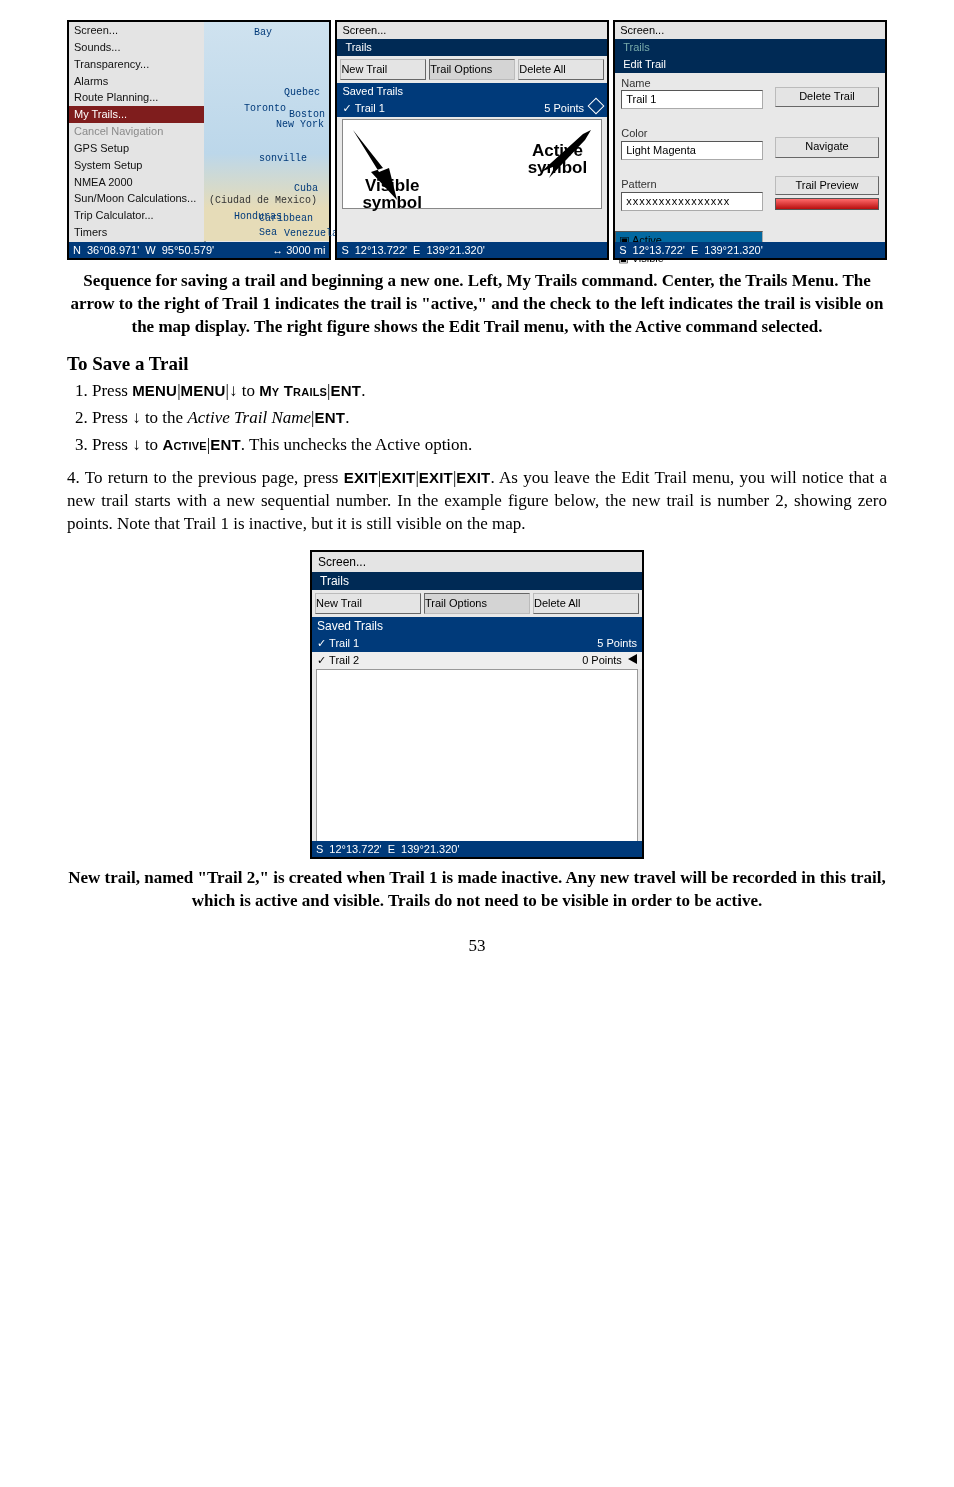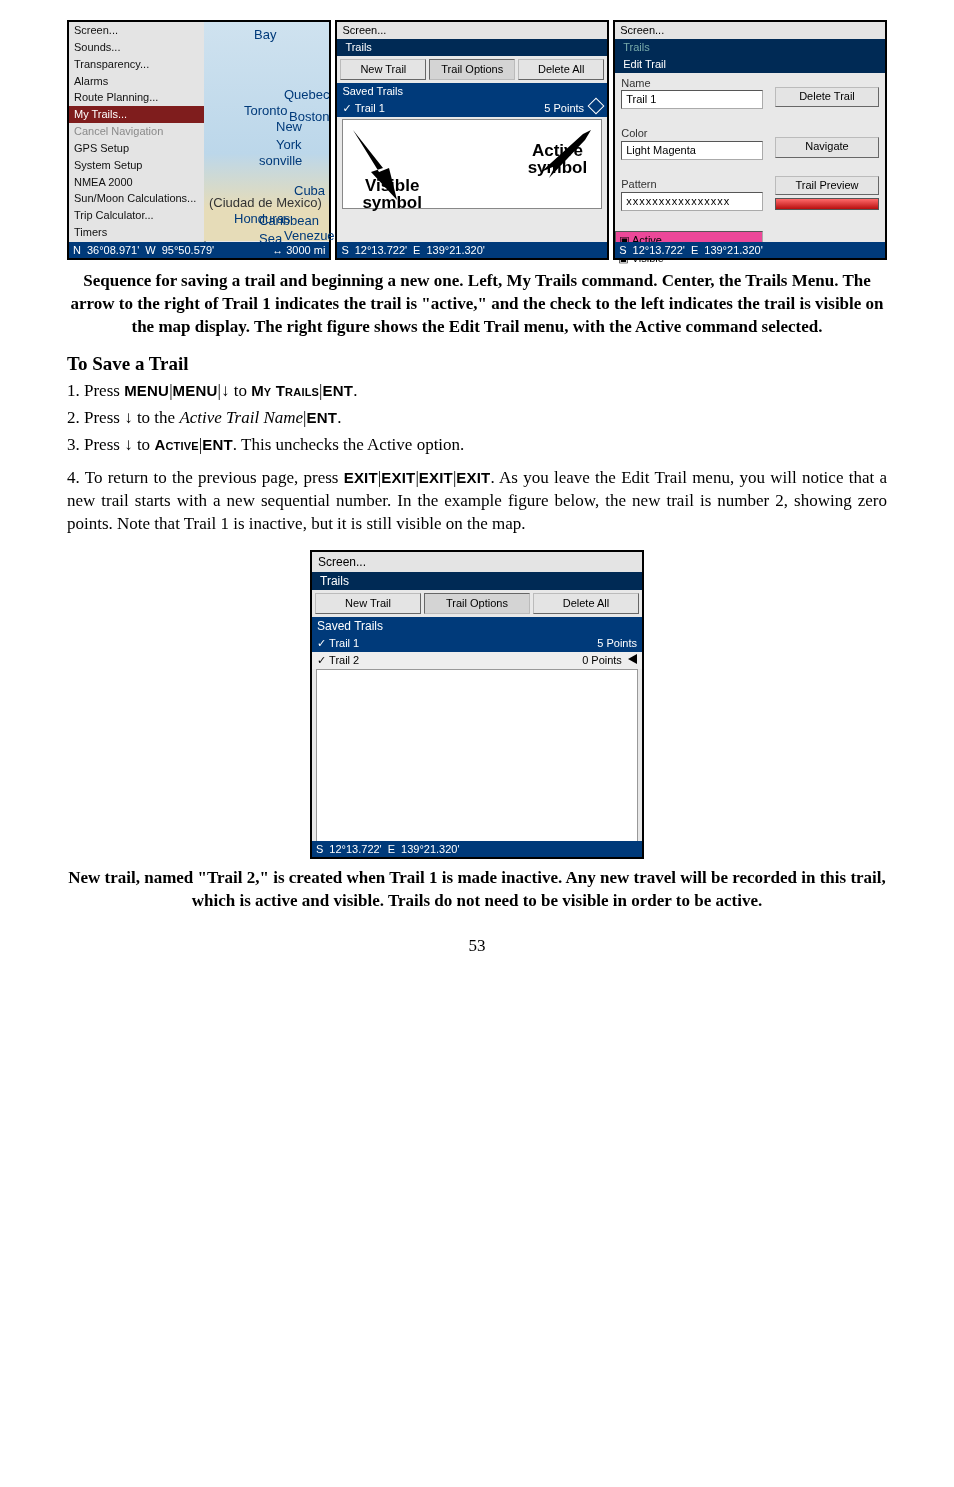--- a/index.html
+++ b/index.html
@@ -58,33 +58,32 @@
     left: 0; right: 0; bottom: 0;
     height: 16px;
     background: #003a7a;
     color: #fff;
     font-size: 11px;
     display: flex;
     align-items: center;
     padding: 0 4px;
     gap: 6px;
   }
-  .map-label { position: absolute; font-size: 13px; color: #003a7a; }
+  .map-label { position: absolute; font-size: 10px; color: #003a7a; font-family: Liberation Mono, monospace; }
   .titlebar {
     background: #002a55;
     color: #fff;
     font-size: 11px;
     padding: 1px 8px;
   }
   .tb-tabs { display: flex; gap: 3px; padding: 3px; }
   .tb-btn {
     flex: 1;
     border: 1px outset #bbb;
     background: #e4e4e4;
-    text-align: center;
     padding: 2px 0;
     font-size: 11px;
   }
   .tb-btn.sel { background: #d4d4d4; border-style: inset; }
   .section-hdr {
     background: #003a7a;
     color: #fff;
     font-size: 11px;
     padding: 1px 5px;
   }
@@ -159,21 +158,21 @@
     text-align: center;
     font-family: Georgia, 'Times New Roman', serif;
     font-size: 17px;
     margin: 4px 0 12px 0;
   }
   h3.section {
     font-size: 19px;
     font-weight: bold;
     margin: 10px 0 4px 0;
   }
-  p.step { margin: 4px 0; text-align: left; }
+  p.step { margin: 4px 8px; text-align: left; }
   p.body { margin: 10px 0; text-align: justify; }
   .kbd {
     font-family: Arial, Helvetica, sans-serif;
     font-weight: bold;
     font-size: 15px;
     letter-spacing: 0.2px;
   }
   .sc { font-variant: small-caps; }
   .fig2wrap { display: flex; justify-content: center; margin: 14px 0 8px 0; }
   .panel2 {
@@ -283,21 +282,21 @@
       <div>
         <div class="field-label">Pattern</div>
         <div class="field-box" style="letter-spacing:1px">xxxxxxxxxxxxxxxx</div>
       </div>
       <div>
         <div class="rt-btn">Trail Preview</div>
         <div class="swatch"></div>
       </div>
 
       <div style="padding:4px 0 0 0">
-        <div class="chk" style="background:#ec4899;padding:1px 3px;border:1px inset #aaa;margin-right:6px">▣ <span>Active</span></div>
+        <div class="chk" style="background:#0369a1;padding:1px 3px;border:1px inset #aaa;margin-right:6px">▣ <span>Active</span></div>
         <div class="chk" style="padding:1px 3px;margin-right:6px">▣ <span>Visible</span></div>
       </div>
     </div>
     <div class="statusbar">
       <span>S</span>
       <span>12°13.722'</span>
       <span>E</span>
       <span>139°21.320'</span>
     </div>
   </div>

